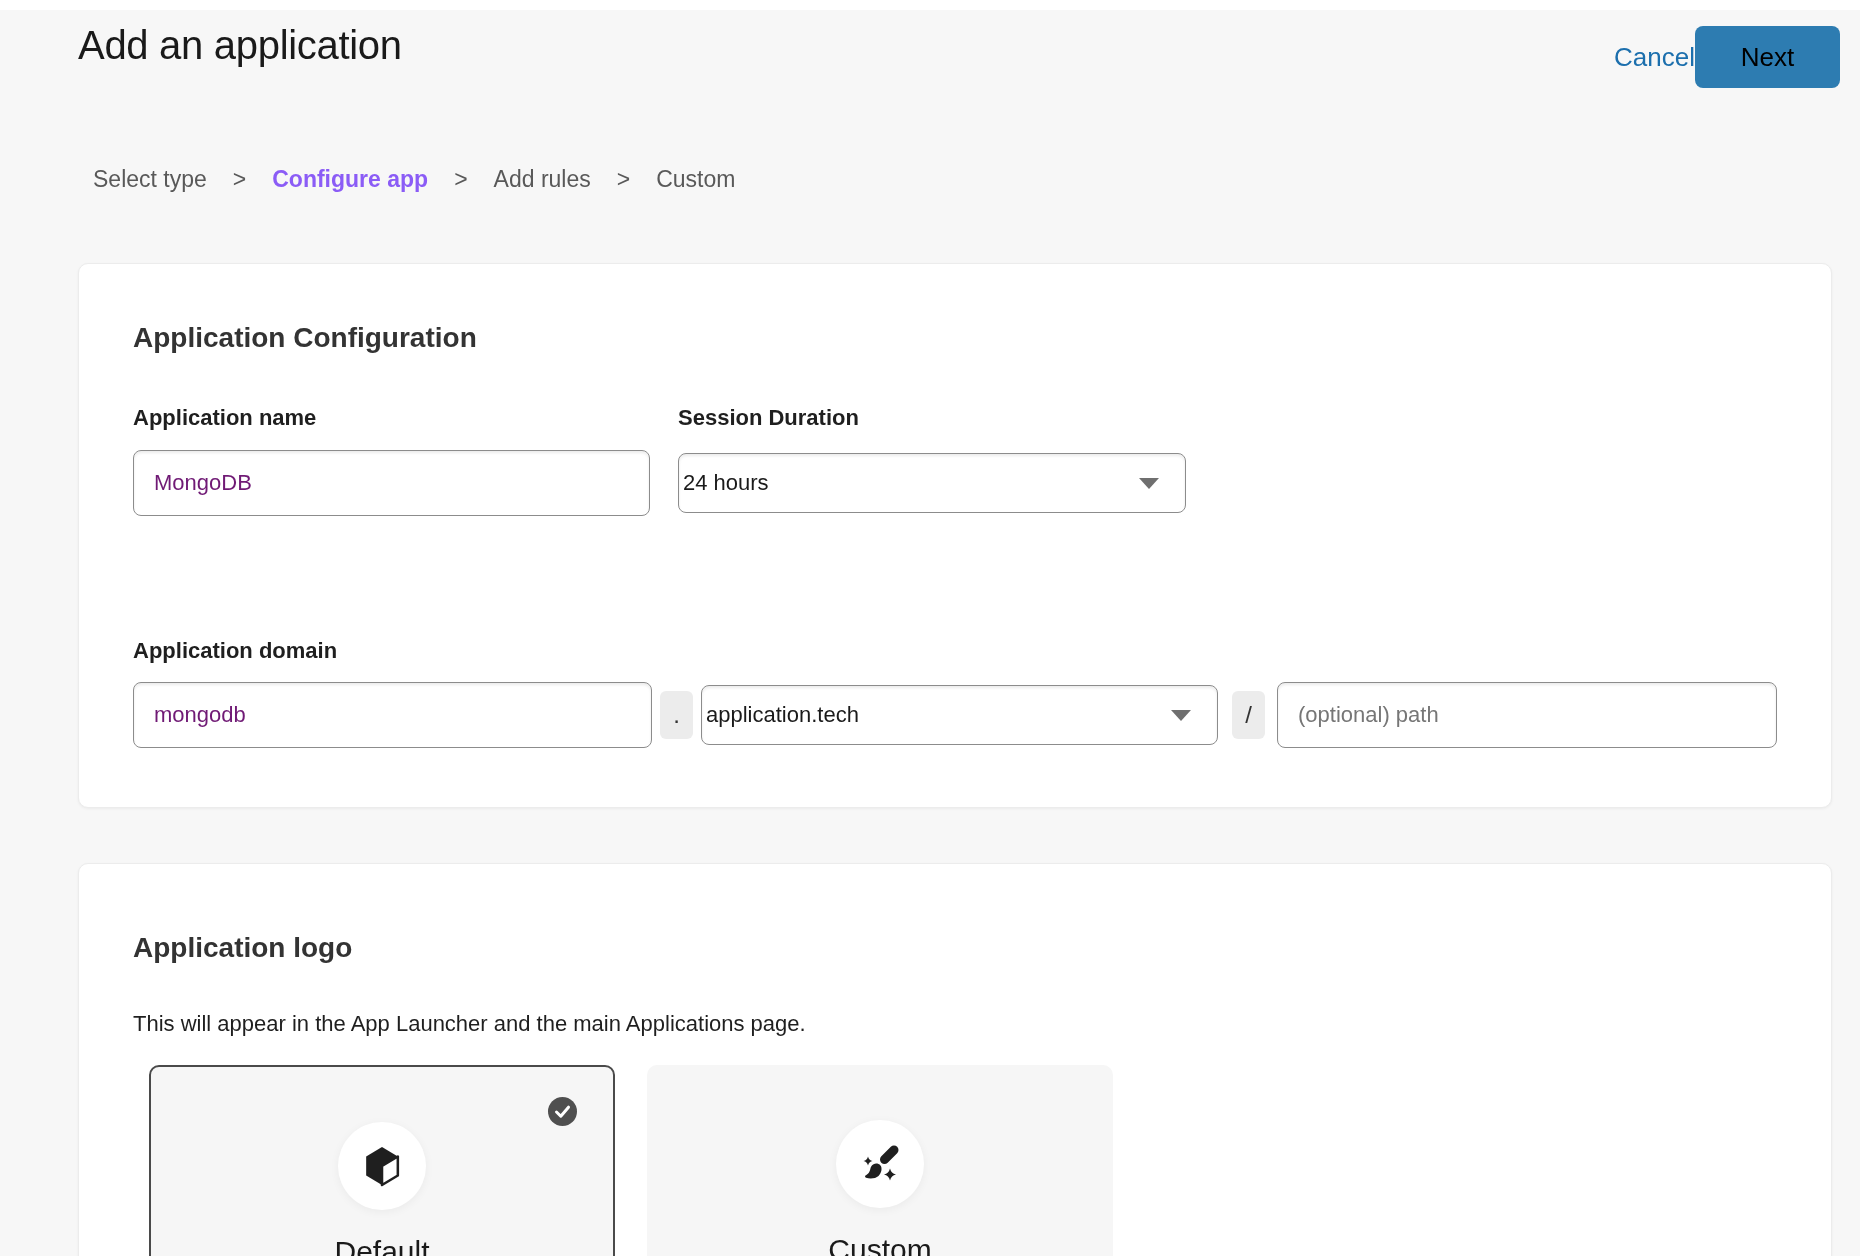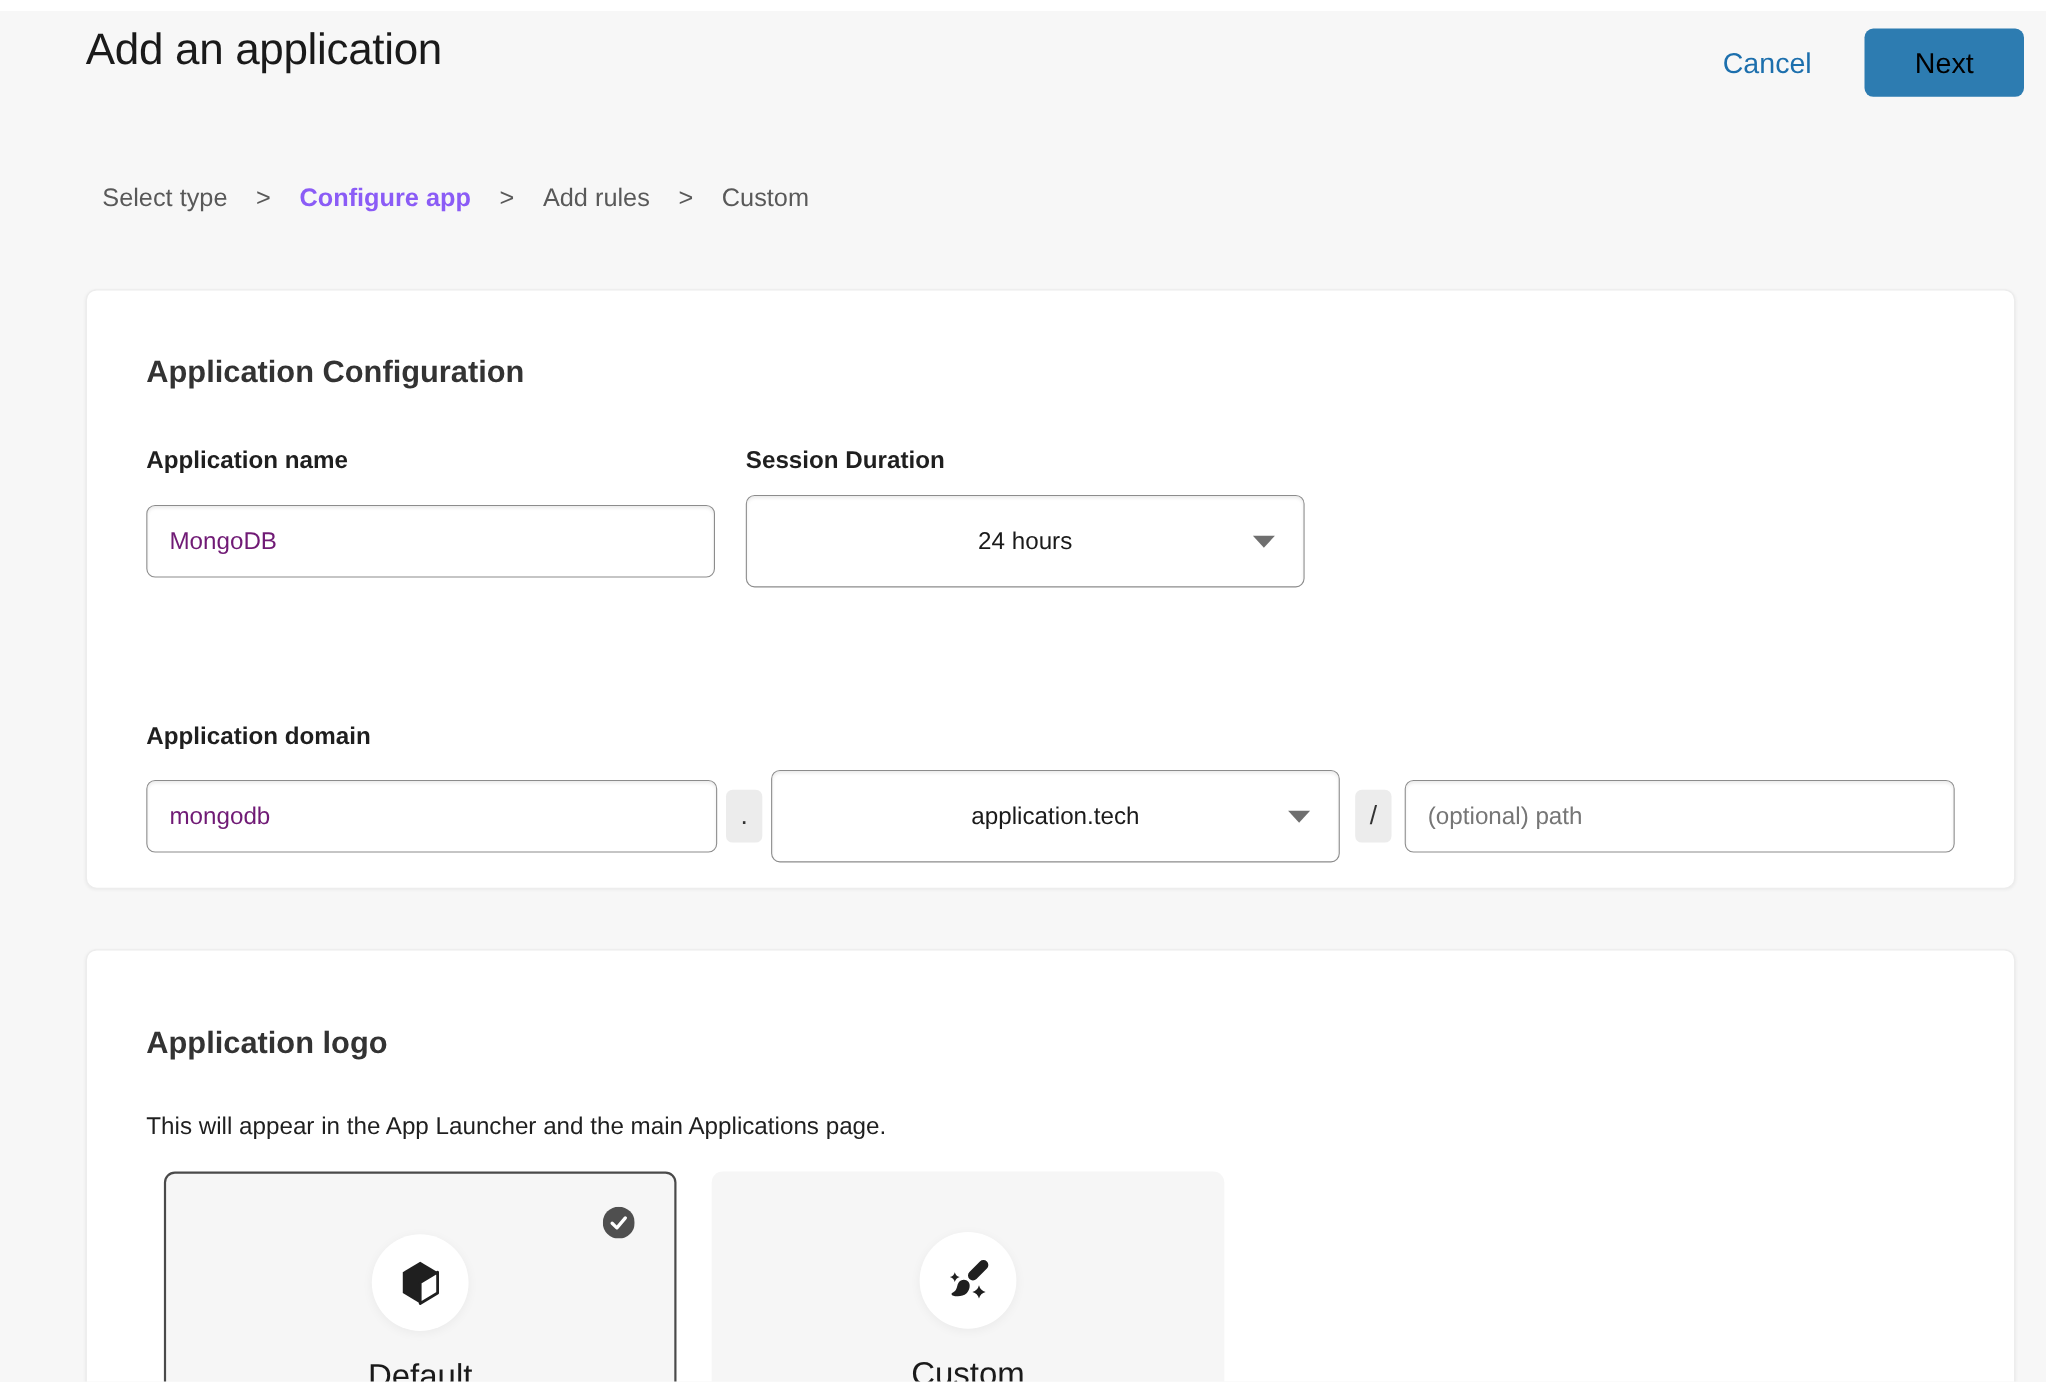--- a/index.html
+++ b/index.html
@@ -14,21 +14,21 @@
   }
   .top-strip { position: absolute; top: 0; left: 0; right: 0; height: 10px; background: #ffffff; }
 
   .page-title {
     position: absolute; left: 78px; top: 20px;
     font-size: 40px; line-height: 50px; font-weight: 400;
     color: #1a1a1a; letter-spacing: -0.3px; margin: 0;
   }
   .header-actions {
     position: absolute; top: 26px; right: 20px; height: 62px;
-    display: flex; align-items: center; gap: 48px;
+    display: flex; align-items: center; 
   }
   .cancel-link { color: #1c6fad; font-size: 26px; cursor: pointer; }
   .next-button {
     width: 145px; height: 62px; background: #2d7cb1; color: #000000;
     font-size: 26px; font-family: inherit; border: none; border-radius: 8px; cursor: pointer;
   }
 
   .breadcrumb {
     position: absolute; left: 93px; top: 166px;
     display: flex; gap: 26px; font-size: 23px; color: #595959; align-items: center;
@@ -54,24 +54,24 @@
   .inputs-row { display: flex; align-items: center; margin-top: 19px; }
   .text-input {
     height: 66px; border: 1.5px solid #8c8c8c; border-radius: 8px;
     font-size: 22px; font-family: inherit; color: #701a75; padding: 0 20px;
     background: #ffffff; box-shadow: inset 0 2px 3px rgba(0,0,0,0.08); outline: none;
   }
   .text-input::placeholder { color: #767676; }
   .name-input { width: 517px; margin-right: 28px; }
 
   .select-box {
-    height: 84px; border: 1.5px solid #8c8c8c; border-radius: 8px;
+    height: 60px; border: 1.5px solid #8c8c8c; border-radius: 8px;
     font-size: 22px; color: #1a1a1a; padding: 0 4px;
     background: #ffffff; box-shadow: inset 0 2px 3px rgba(0,0,0,0.08);
-    display: flex; align-items: center; position: relative; cursor: pointer; justify-content: center;
+    display: flex; align-items: center; position: relative; cursor: pointer;
   }
   .session-select { width: 508px; }
   .domain-select { width: 517px; }
   .caret {
     position: absolute; right: 26px; top: 50%; margin-top: -5px;
     width: 0; height: 0;
     border-left: 10px solid transparent; border-right: 10px solid transparent;
     border-top: 11px solid #6f6f6f;
   }
 

